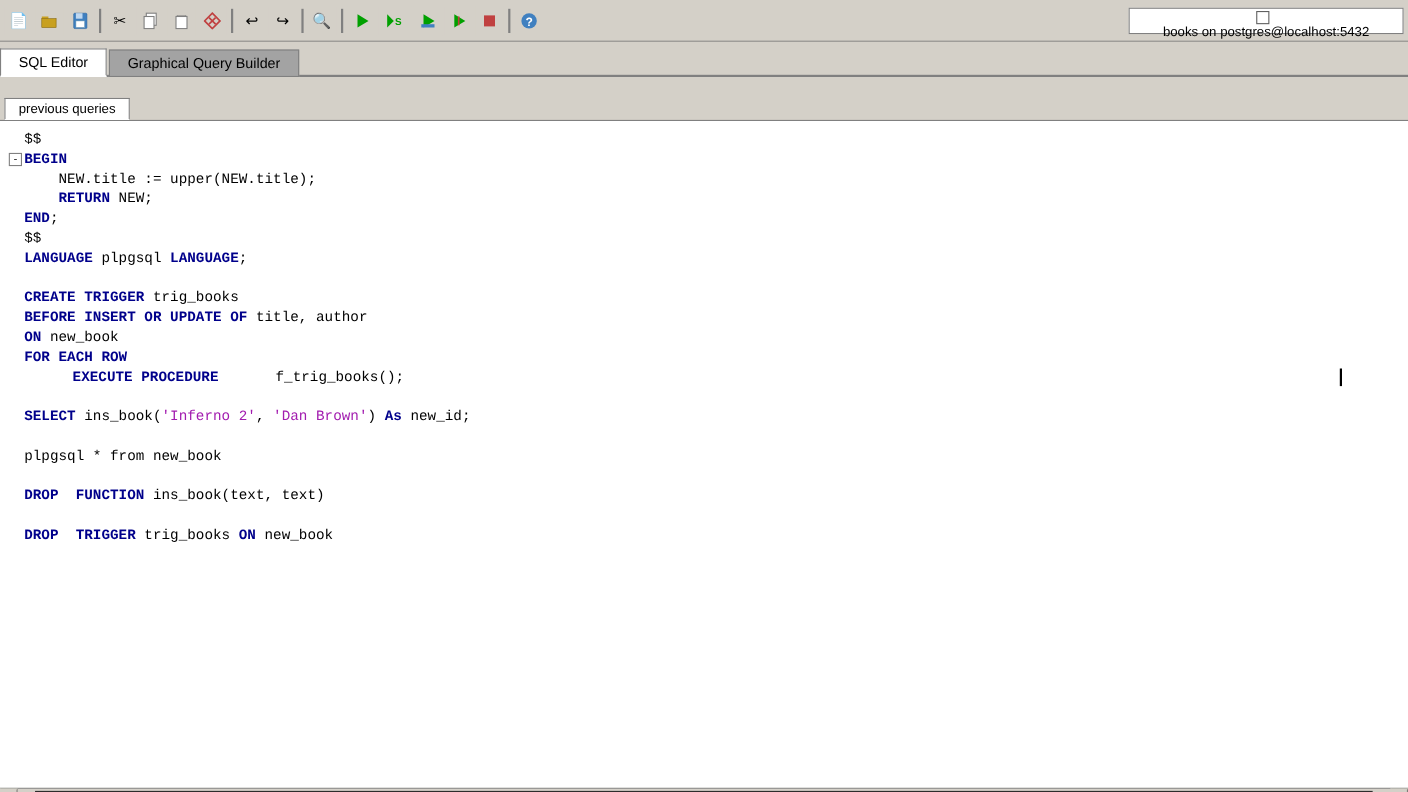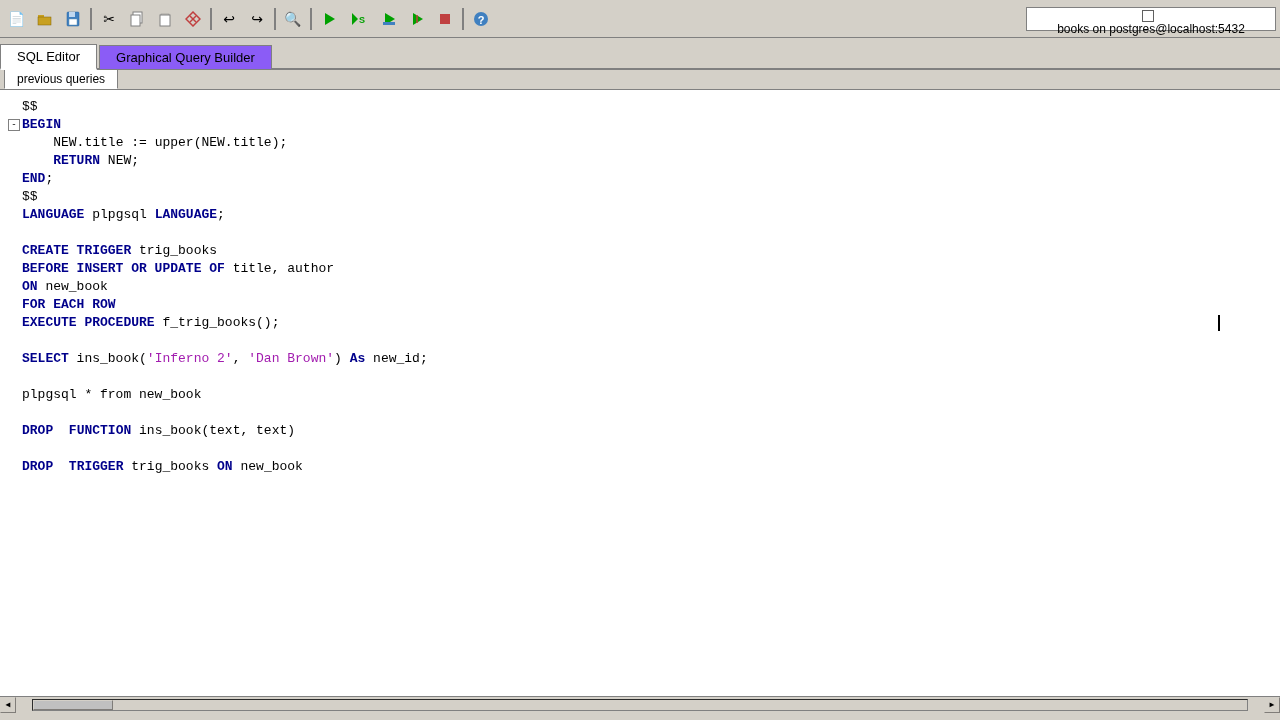--- a/index.html
+++ b/index.html
@@ -67,39 +67,39 @@
       align-items: center;
       padding-top: 4px;
       border-bottom: 2px solid #808080;
     }
     .tab {
       padding: 4px 16px;
       font-family: Arial, sans-serif;
       font-size: 13px;
       cursor: pointer;
       border: 1px solid #808080;
-      background: #8b5cf6;
+      background: #a3a3a3;
       margin-right: 2px;
       position: relative;
       bottom: -2px;
     }
     .tab.active {
       background: white;
       border-bottom: 2px solid white;
       font-weight: normal;
     }
 
     
     .sub-tab-bar {
       background: #d4d0c8;
       display: flex;
       align-items: flex-end;
       padding: 2px 0 0 4px;
       border-bottom: 1px solid #808080;
-      height: 20px;
+      height: 40px;
     }
     .sub-tab {
       padding: 2px 12px;
       font-family: Arial, sans-serif;
       font-size: 12px;
       cursor: pointer;
       border: 1px solid #808080;
       background: #d4d0c8;
       margin-right: 2px;
     }
@@ -317,21 +317,21 @@
     <div class="code-line"><span class="fold-placeholder"></span><span>    </span><span class="norm">NEW.title := upper(NEW.title);</span></div>
     <div class="code-line"><span class="fold-placeholder"></span><span>    </span><span class="kw">RETURN</span><span class="norm"> NEW;</span></div>
     <div class="code-line"><span class="fold-placeholder"></span><span class="kw">END</span><span class="norm">;</span></div>
     <div class="code-line"><span class="fold-placeholder"></span><span class="norm">$$</span></div>
     <div class="code-line"><span class="fold-placeholder"></span><span class="kw">LANGUAGE</span><span class="norm"> plpgsql </span><span class="kw">LANGUAGE</span><span class="norm">;</span></div>
     <div class="code-line">&nbsp;</div>
     <div class="code-line"><span class="fold-placeholder"></span><span class="kw">CREATE TRIGGER</span><span class="norm"> trig_books</span></div>
     <div class="code-line"><span class="fold-placeholder"></span><span class="kw">BEFORE INSERT OR UPDATE OF</span><span class="norm"> title, author</span></div>
     <div class="code-line"><span class="fold-placeholder"></span><span class="kw">ON</span><span class="norm"> new_book</span></div>
     <div class="code-line"><span class="fold-placeholder"></span><span class="kw">FOR EACH ROW</span></div>
-    <div class="code-line cursor-line" style="position: relative;"><span class="fold-placeholder"></span><span class="kw">EXECUTE PROCEDURE</span><span class="norm"> f_trig_books();</span><span class="text-cursor"></span></div>
+    <div class="code-line cursor-line" style="position: relative; gap: 44px;"><span class="fold-placeholder"></span><span class="kw">EXECUTE PROCEDURE</span><span class="norm"> f_trig_books();</span><span class="text-cursor"></span></div>
     <div class="code-line">&nbsp;</div>
     <div class="code-line"><span class="fold-placeholder"></span><span class="kw">SELECT</span><span class="norm"> ins_book(</span><span class="str">'Inferno 2'</span><span class="norm">, </span><span class="str">'Dan Brown'</span><span class="norm">) </span><span class="kw">As</span><span class="norm"> new_id;</span></div>
     <div class="code-line">&nbsp;</div>
     <div class="code-line"><span class="fold-placeholder"></span><span class="norm">plpgsql * from new_book</span></div>
     <div class="code-line">&nbsp;</div>
     <div class="code-line"><span class="fold-placeholder"></span><span class="kw">DROP</span><span class="norm">  </span><span class="kw">FUNCTION</span><span class="norm"> ins_book(text, text)</span></div>
     <div class="code-line">&nbsp;</div>
     <div class="code-line"><span class="fold-placeholder"></span><span class="kw">DROP</span><span class="norm">  </span><span class="kw">TRIGGER</span><span class="norm"> trig_books </span><span class="kw">ON</span><span class="norm"> new_book</span></div>
   </div>
 

